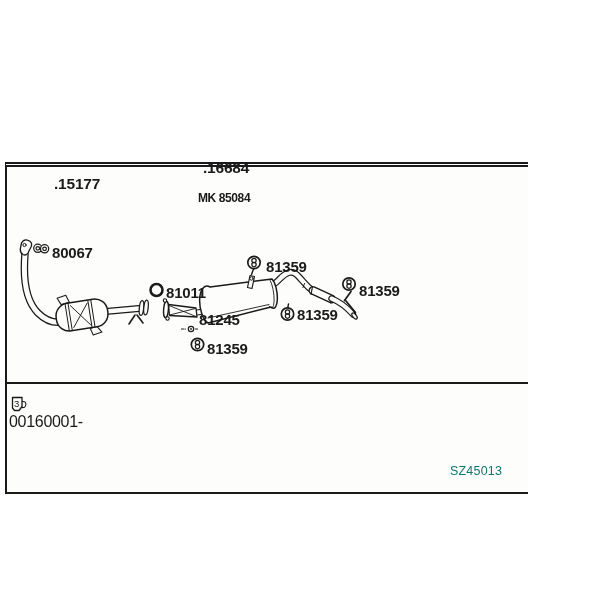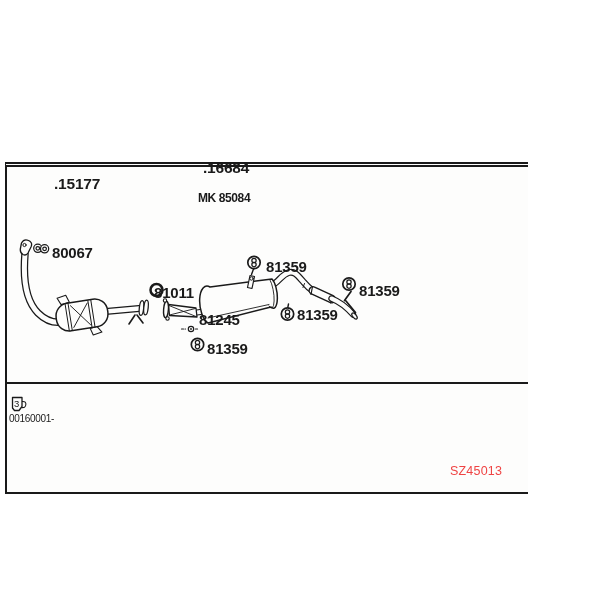--- a/index.html
+++ b/index.html
@@ -14,23 +14,23 @@
     background:#fdfdfc;
   }
   .divider{
     position:absolute;left:5px;top:354px;width:590px;height:2px;background:#1a1a1a;
   }
   .diagram-svg{position:absolute;left:0;top:0;width:600px;height:600px;}
   .lbl{position:absolute;line-height:1;white-space:pre;}
   .lbl.big{font-weight:700;font-size:15.5px;letter-spacing:-0.2px;}
   .lbl.sub{font-weight:700;font-size:12px;letter-spacing:-0.4px;text-align:right;}
   .lbl.part{font-weight:700;font-size:15px;letter-spacing:-0.2px;}
-  .lbl.plain{font-weight:400;font-size:10px;letter-spacing:-0.3px;}
+  .lbl.plain{font-weight:400;font-size:16px;letter-spacing:-0.3px;}
   .lbl.note{font-weight:400;font-size:9.5px;}
-  .lbl.code{font-weight:400;font-size:12.5px;color:#ef4444;letter-spacing:0.2px;}
+  .lbl.code{font-weight:400;font-size:12.5px;color:#0f766e;letter-spacing:0.2px;}
 </style>
 </head>
 <body>
 
 <div class="page">
 
   <div class="frame"></div>
   <div class="divider"></div>
 
   <svg class="diagram-svg" viewBox="0 0 600 600" stroke="#1a1a1a" fill="none" stroke-linecap="round" stroke-linejoin="round">
@@ -138,21 +138,21 @@
       <path d="M22,373.5 q4.5,-0.5 3.8,3.5 q-0.6,3.2 -4.2,2.5" fill="#fdfdfc" stroke-width="1.1"></path>
       <path d="M12.5,369.5 h9.5 v9 l-3,4 h-4.5 l-2,-2.5 Z" fill="#fdfdfc" stroke-width="1.3"></path>
     </g>
   </svg>
 
   <div class="lbl big" style="left:54px;top:148px">.15177</div>
   <div class="lbl big" style="left:203px;top:132px">.16684</div>
   <div class="lbl sub" style="left:198px;top:164px">MK 85084</div>
 
   <div class="lbl part" style="left:52px;top:217px">80067</div>
-  <div class="lbl part" style="left:154px;top:257px">81011</div>
+  <div class="lbl part" style="left:166px;top:257px">81011</div>
   <div class="lbl part" style="left:266px;top:231px">81359</div>
   <div class="lbl part" style="left:297px;top:279px">81359</div>
   <div class="lbl part" style="left:359px;top:255px">81359</div>
   <div class="lbl part" style="left:207px;top:313px">81359</div>
   <div class="lbl part" style="left:199px;top:284px">81245</div>
 
   <div class="lbl note" style="left:14px;top:371px">3</div>
   <div class="lbl plain" style="left:9px;top:386px">00160001-</div>
   <div class="lbl code" style="left:450px;top:437px">SZ45013</div>
 

